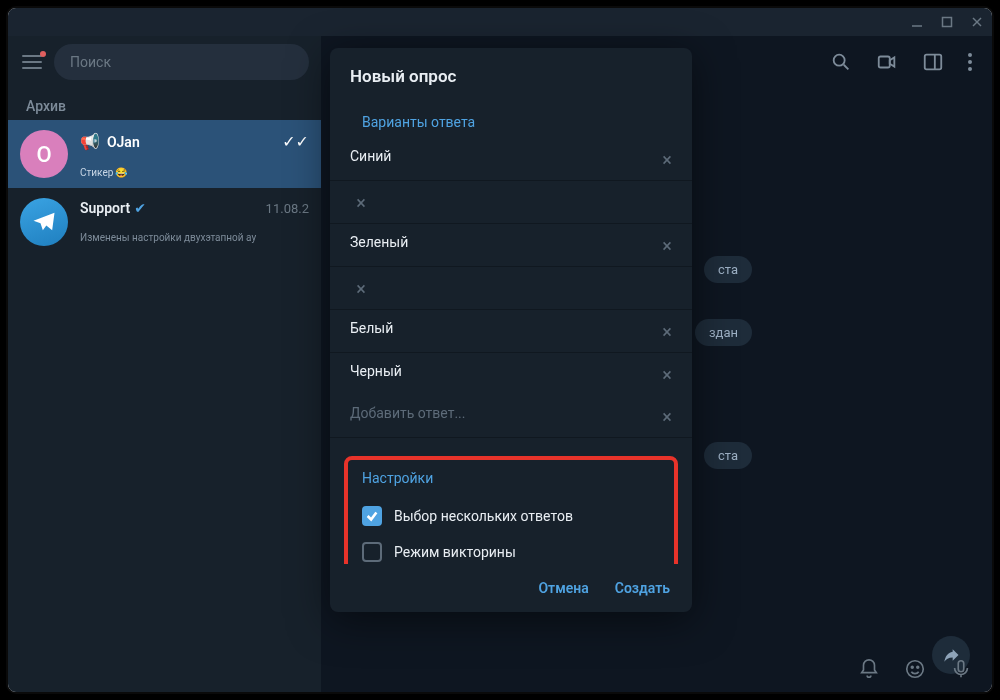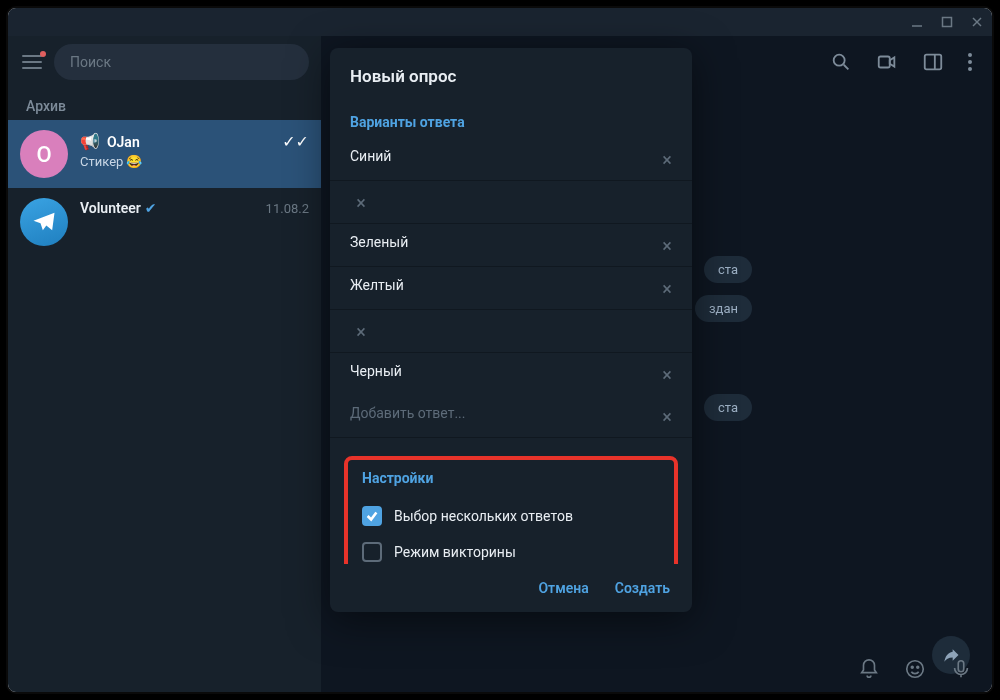--- a/index.html
+++ b/index.html
@@ -25,41 +25,41 @@
 .av-vs { background:linear-gradient(160deg,#3aa3e3,#1f7fbf); }
 .av-tg svg, .av-vs svg { width:28px; height:28px; fill:#fff; }
 .chat-body { flex:1; min-width:0; padding-top:2px; }
 .chat-top { display:flex; align-items:center; gap:4px; }
 .chat-name { color:#e9eef3; font-size:14px; font-weight:600; white-space:nowrap; overflow:hidden; text-overflow:ellipsis; }
 .chat.active .chat-name { color:#fff; }
 .chk { color:#5eb5f7; font-size:16px; margin-left:auto; }
 .chat.active .chk { color:#fff; }
 .verified { color:#4fa3e2; font-size:14px; }
 .chat-date { margin-left:auto; color:#6b7884; font-size:13px; white-space:nowrap; }
-.chat-msg { color:#7d8b99; font-size:13px; margin-top:3px; white-space:nowrap; overflow:hidden; text-overflow:ellipsis; }
+.chat-msg { color:#7d8b99; font-size:10px; margin-top:16px; white-space:nowrap; overflow:hidden; text-overflow:ellipsis; }
 .chat.active .chat-msg { color:#c8d6e5; }
 .megaphone { margin-right:3px; }
 .main { flex:1; background:#0e1621; position:relative; }
 .main-top { height:52px; display:flex; align-items:center; justify-content:flex-end; gap:24px; padding:0 20px; }
 .top-icon { width:22px; height:22px; stroke:#7d8b99; fill:none; stroke-width:2; cursor:pointer; }
 .kebab { display:flex; flex-direction:column; gap:3px; cursor:pointer; }
 .kebab span { width:4px; height:4px; background:#7d8b99; border-radius:50%; }
-.badges { position:absolute; right:240px; top:220px; display:flex; flex-direction:column; gap:12px; align-items:flex-end; }
+.badges { position:absolute; right:240px; top:220px; display:flex; flex-direction:column; gap:36px; align-items:flex-end; }
 .badge { background:#1e2c3a; color:#9db0c4; padding:6px 14px; border-radius:14px; font-size:13px; }
 .forward-btn { position:absolute; right:22px; top:600px; width:38px; height:38px; background:#1e2c3a; border-radius:50%; display:flex; align-items:center; justify-content:center; cursor:pointer; }
 .forward-btn svg { width:20px; height:20px; fill:#8ea3b8; }
 .bottom-icons { position:absolute; right:20px; bottom:12px; display:flex; gap:24px; align-items:center; }
 .bottom-icons svg { width:22px; height:22px; stroke:#6b7884; fill:none; stroke-width:1.8; }
 
 .modal { position:absolute; left:322px; top:40px; width:362px; height:564px; background:#17212b; border-radius:8px; box-shadow:0 8px 40px rgba(0,0,0,0.5); display:flex; flex-direction:column; overflow:hidden; }
 .modal-title { padding:18px 20px 14px; color:#e9eef3; font-size:17px; font-weight:600; }
 .modal-scroll { flex:1; overflow-y:auto; position:relative; }
 .modal-scroll::-webkit-scrollbar { width:6px; }
 .modal-scroll::-webkit-scrollbar-thumb { background:#3a4a5c; border-radius:3px; }
-.section-h { padding:14px 20px 8px; color:#4fa3e2; font-size:14px; font-weight:700; }
+.section-h { padding:14px 32px 8px; color:#4fa3e2; font-size:14px; font-weight:400; }
 .option-row { display:flex; align-items:flex-start; padding:10px 14px 10px 20px; border-bottom:1px solid #101820; }
 .option-row:last-of-type { border-bottom:none;gap:16px; }
 .option-text { flex:1; color:#e9eef3; font-size:14px; }
 .option-text.placeholder { color:#5d6b79; }
 .option-close { width:22px; height:22px; color:#5d6b79; font-size:18px; cursor:pointer; display:flex; align-items:center; justify-content:center; }
 .option-hint { padding:14px 20px; background:#131c26; color:#6b7884; font-size:13px; }
 .highlight-box { margin:18px 14px 0; border:4px solid #e8332a; border-radius:8px; padding:2px 4px 14px; }
 .settings-row { display:flex; align-items:center; gap:12px; padding:12px 10px 4px; }
 .cb { width:20px; height:20px; border:2px solid #5d6b79; border-radius:4px; display:flex; align-items:center; justify-content:center; flex-shrink:0; cursor:pointer; }
 .cb.checked { background:#4fa3e2; border-color:#4fa3e2; }
@@ -116,24 +116,25 @@
    </div>
 
    <div class="chat">
     <div class="avatar av-tg">
             <svg viewBox="0 0 24 24">
               <path d="M21 4L3 11l6 2 2 6 3-4 5 4 2-15z"></path>
             </svg>
           </div>
     <div class="chat-body">
       <div class="chat-top">
-        <span class="chat-name">Volunteer</span>
+        <span class="chat-name">Support</span>
         <span class="verified">✔</span>
         <span class="chat-date">11.08.2</span>
       </div>
+      <div class="chat-msg">Изменены настройки двухэтапной ау</div>
     </div>
    </div>
 
   </div>
 
   <div class="main">
    <div class="main-top">
     <svg class="top-icon" viewBox="0 0 24 24">
             <circle cx="10" cy="10" r="6"></circle>
             <line x1="15" y1="15" x2="20" y2="20"></line>
@@ -191,24 +192,24 @@
             <span class="option-close">×</span>
           </div>
           <div class="option-row">
             <span class="option-close">×</span>
           </div>
           <div class="option-row">
             <span class="option-text">Зеленый</span>
             <span class="option-close">×</span>
           </div>
           <div class="option-row">
-            <span class="option-text">Желтый</span>
-            <span class="option-close">×</span>
-          </div>
-          <div class="option-row">
+            <span class="option-close">×</span>
+          </div>
+          <div class="option-row">
+            <span class="option-text">Белый</span>
             <span class="option-close">×</span>
           </div>
           <div class="option-row">
             <span class="option-text">Черный</span>
             <span class="option-close">×</span>
           </div>
         </div>
     <div class="option-row">
       <span class="option-text placeholder">Добавить ответ...</span>
       <span class="option-close">×</span>

